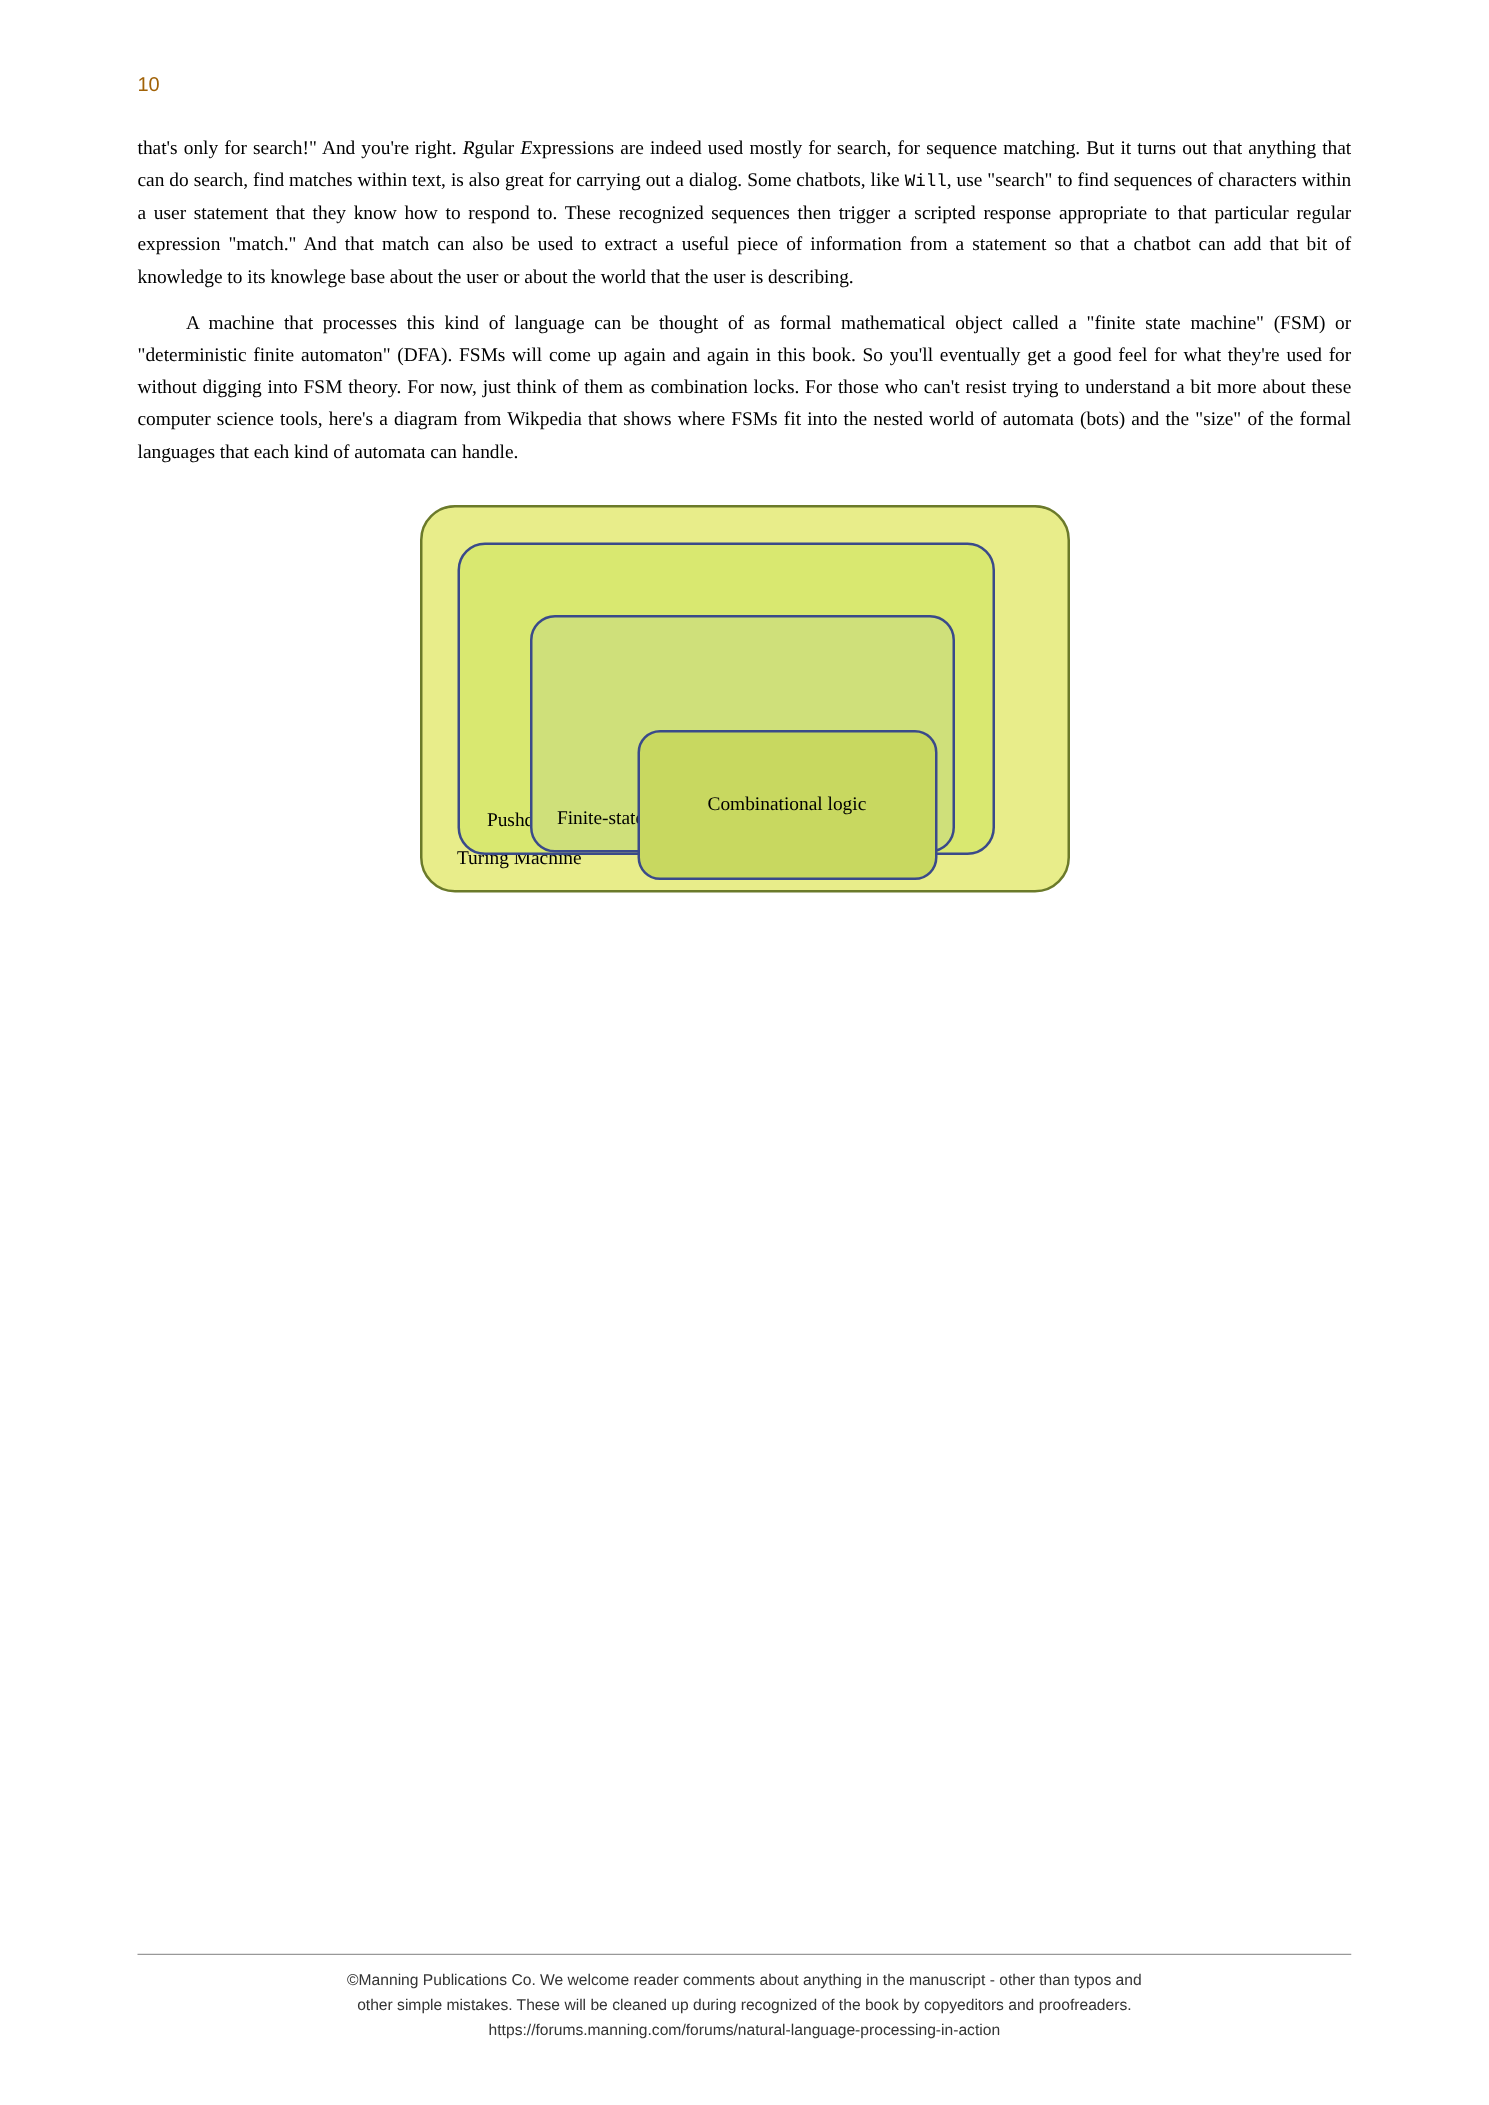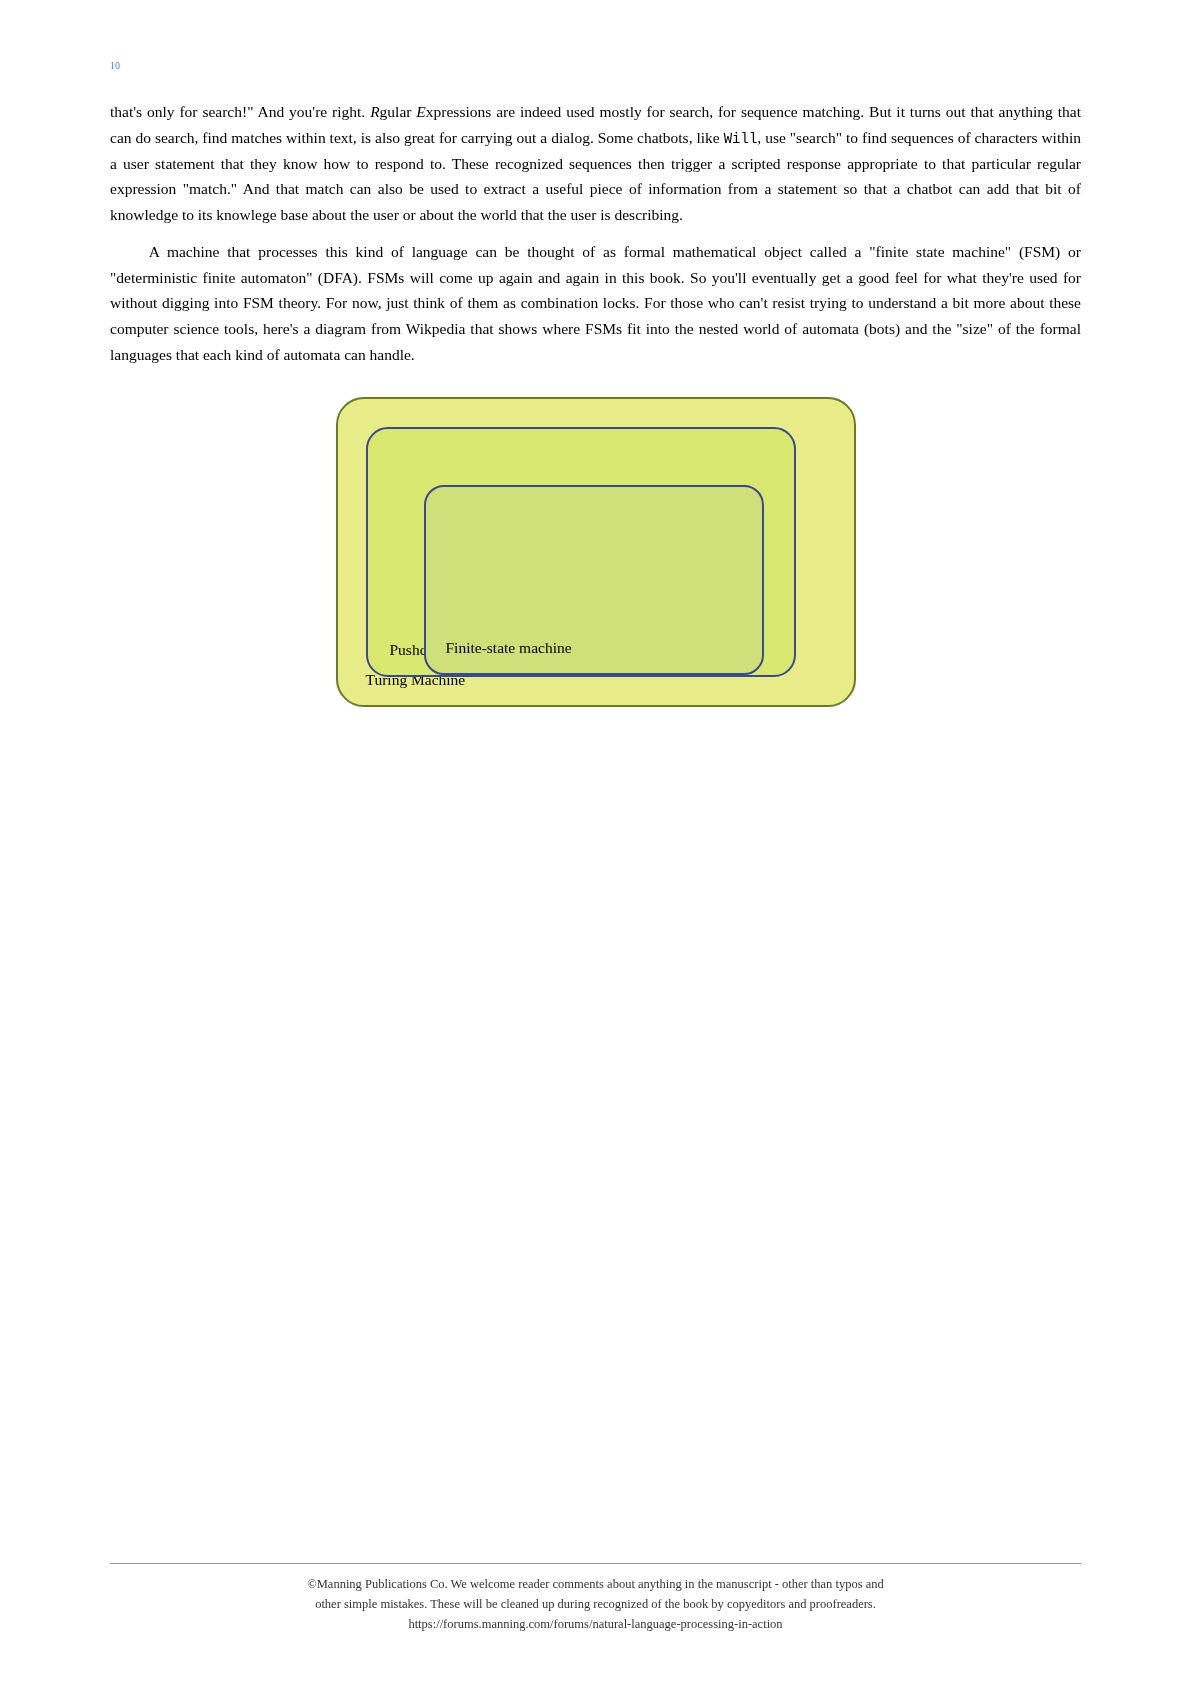--- a/index.html
+++ b/index.html
@@ -20,24 +20,24 @@
 
     .page {
       width: 1191px;
       min-height: 1684px;
       background: #fff;
       padding: 60px 110px 80px 110px;
       position: relative;
     }
 
     .page-number {
-      font-size: 10px;
-      font-family: Liberation Serif, serif;
+      font-size: 16px;
+      font-family: Liberation Sans, sans-serif;
       margin-bottom: 28px;
-      color: #3b82f6;
+      color: #a16207;
     }
 
     .body-text {
       font-size: 15.5px;
       line-height: 1.65;
       text-align: justify;
       font-family: 'Times New Roman', Times, serif;
       color: #000;
     }
 
@@ -147,21 +147,21 @@
       text-align: center;
     }
 
     
     .footer {
       position: absolute;
       bottom: 50px;
       left: 110px;
       right: 110px;
       text-align: center;
-      font-family: Liberation Serif, serif;
+      font-family: Liberation Sans, sans-serif;
       font-size: 12.5px;
       color: #333;
       line-height: 1.6;
       border-top: 1px solid #999;
       padding-top: 10px;
     }
   </style>
 </head>
 <body>
 
@@ -186,20 +186,23 @@
 
       <div class="box box-turing">
         <span class="box-label label-turing">Turing Machine</span>
 
         <div class="box box-pushdown">
           <span class="box-label label-pushdown">Pushdown automaton</span>
 
           <div class="box box-fsm">
             <span class="box-label label-fsm">Finite-state machine</span>
 
+            <div class="box box-combinational">
+              <span class="label-combinational">Combinational logic</span>
+            </div>
 
           </div>
         </div>
       </div>
 
     </div>
   </div>
 
   <div class="footer">
     <span>©Manning Publications Co. We welcome reader comments about anything in the manuscript - other than typos and</span><br>

